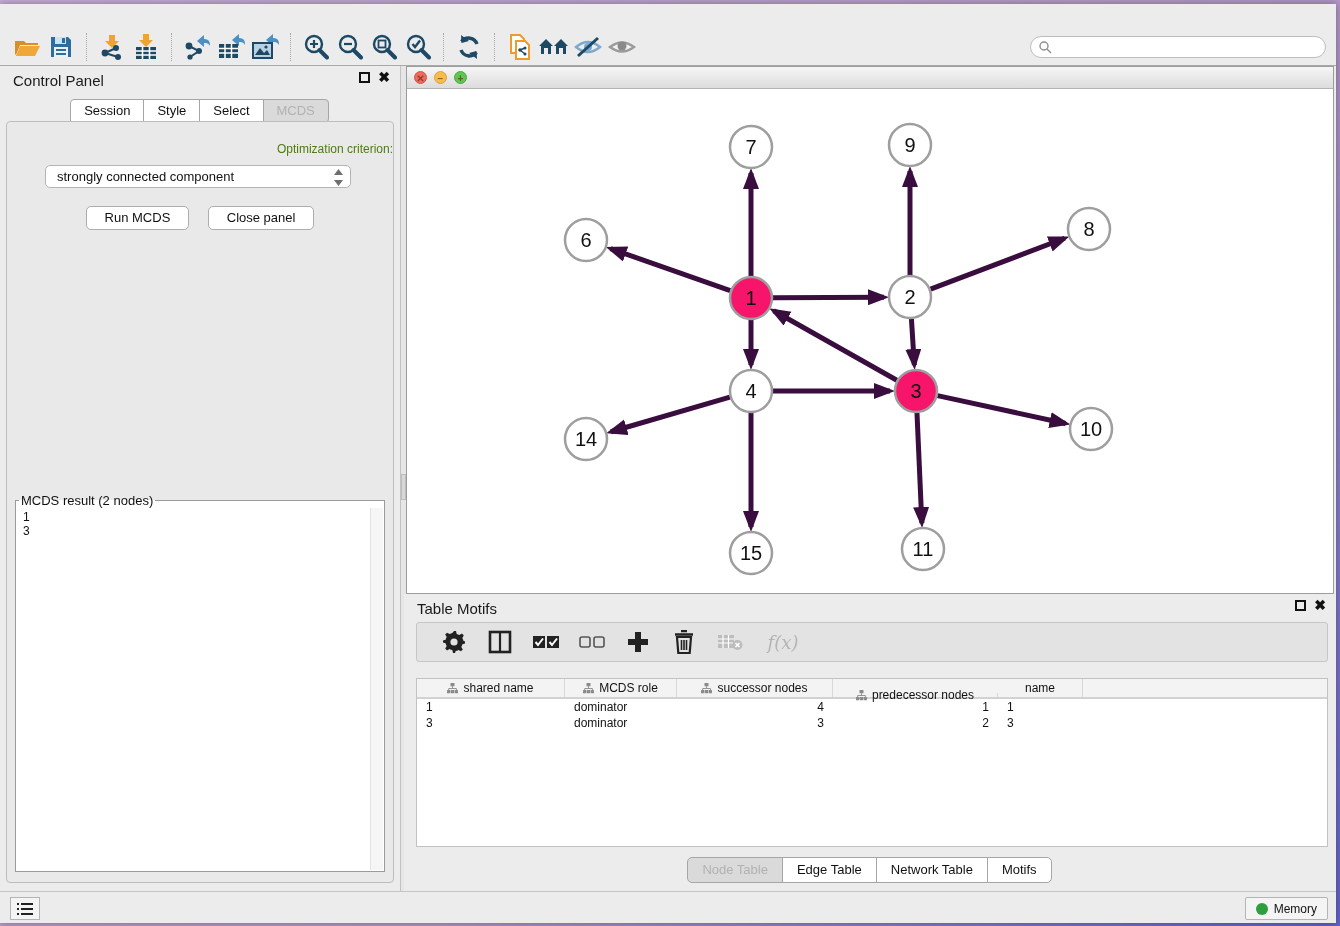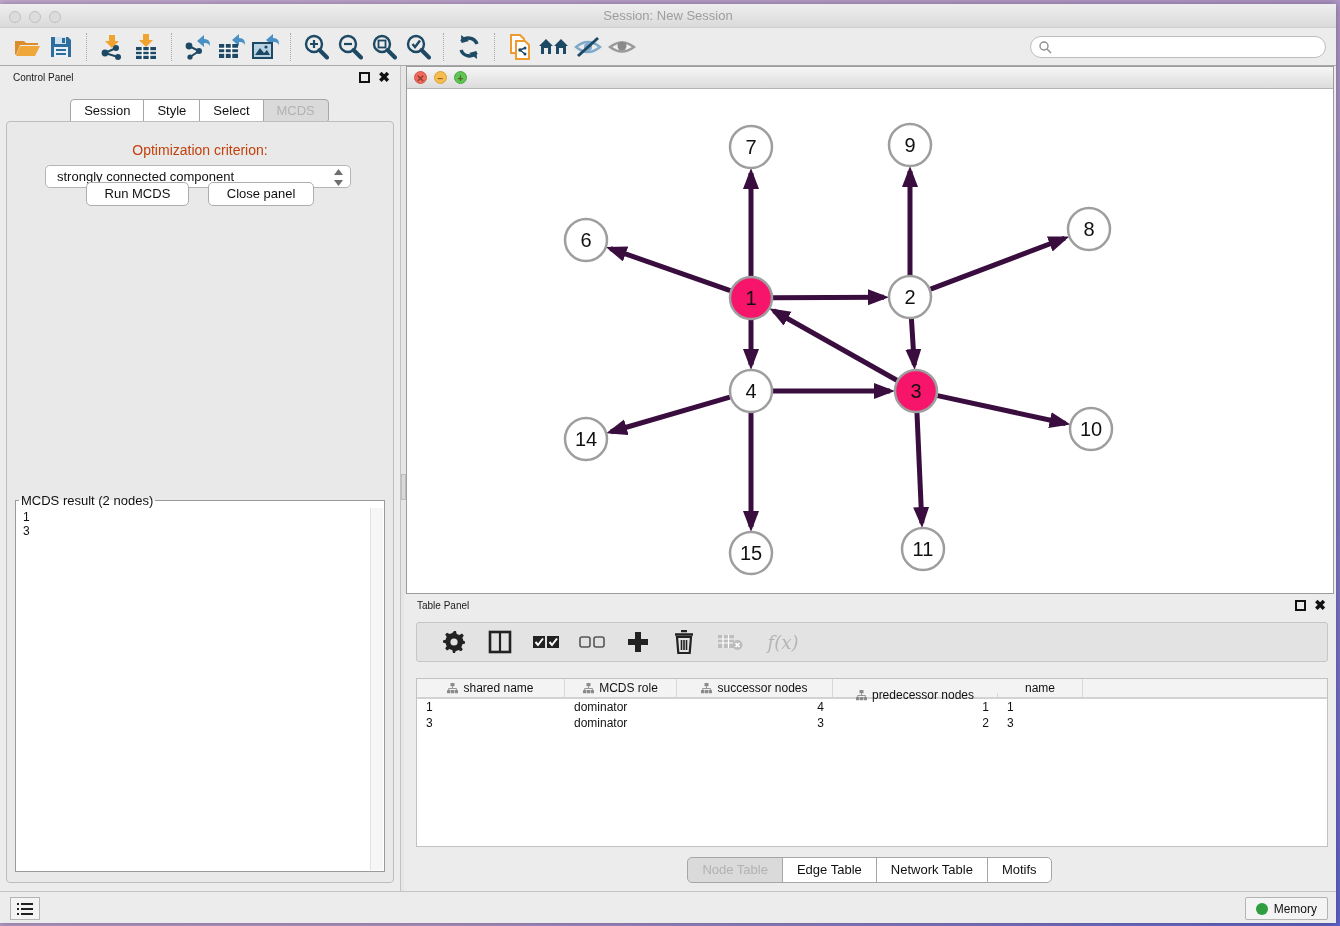--- a/index.html
+++ b/index.html
@@ -25,42 +25,42 @@
   .tb-btn { width:34px; height:30px; display:flex; align-items:center; justify-content:center; }
   .tb-sep { width:1px; height:28px; border-left:1px dotted #a8a8a8; margin:0 8px; }
   .search-wrap { margin-left:auto; position:relative; }
   .search-input { width:296px; height:22px; border:1px solid #bdbdbd; border-radius:12px;
     background:#fff; padding:0 8px 0 26px; font-size:12px; color:#333; outline:none; }
   .search-glass { position:absolute; left:8px; top:4px; }
 
   
   .control-panel { position:absolute; left:0; top:62px; width:400px; bottom:32px; background:#ececec; }
   .panel-head { position:absolute; left:0; right:0; top:0; height:26px; }
-  .panel-head .ph-title { position:absolute; left:13px; top:6px; font-size:10px; color:#1a1a1a; }
+  .panel-head .ph-title { position:absolute; left:13px; top:6px; font-size:15px; color:#1a1a1a; }
   .ph-icons { position:absolute; right:10px; top:6px; display:flex; gap:8px; }
   .ph-float { width:11px; height:11px; border:2px solid #111; }
   .ph-close { font-size:14px; font-weight:bold; color:#111; line-height:11px; }
 
   .cp-tabs { position:absolute; left:0; right:0; top:33px; text-align:center; }
   .cp-tabs .tabrow { display:inline-flex; }
   .tab { border:1px solid #a6a6a6; background:#fff; color:#111; font-size:13px;
     padding:3px 13px 4px; margin-left:-1px; }
   .tab.first { border-radius:4px 0 0 0; }
   .tab.last { border-radius:0 4px 4px 0; }
   .tab.active { background:#dadada; color:#b2b2b2; }
 
   .cp-body { position:absolute; left:6px; right:6px; top:55px; bottom:8px;
     background:#e9e9e9; border:1px solid #bdbdbd; border-radius:4px; }
-  .opt-label { position:absolute; left:0; right:0; top:20px; text-align:center;
-    font-size:14px; color:#c2410c; }
+  .opt-label { position:absolute; left:0; right:0; top:20px; text-align:right;
+    font-size:12px; color:#4d7c0f; }
   .criterion { position:absolute; left:38px; right:42px; top:43px; height:23px;
     background:#fff; border:1px solid #b5b5b5; border-radius:5px;
     font-size:13px; color:#111; line-height:21px; padding-left:11px; }
   .criterion .stepper { position:absolute; right:6px; top:2px; }
-  .btn-row { position:absolute; left:0; right:0; top:60px; text-align:center; }
+  .btn-row { position:absolute; left:0; right:0; top:84px; text-align:center; }
   .btn { display:inline-block; background:#fff; border:1px solid #adadad; border-radius:5px;
     font-size:13px; color:#111; padding:3px 18px 4px; margin:0 7px; }
 
   fieldset.mcds-result { position:absolute; left:8px; right:8px; top:371px; bottom:10px;
     border:1px solid #9a9a9a; background:#fff; padding:0; }
   fieldset.mcds-result legend { font-size:13px; color:#111; margin-left:3px; padding:0 2px; }
   .result-text { position:absolute; left:1px; right:14px; top:0; bottom:1px;
     font-size:12px; color:#111; padding:2px 0 0 6px; white-space:pre; overflow:hidden; }
   .result-scroll { position:absolute; right:1px; top:0; bottom:1px; width:13px;
     background:#f6f6f6; border-left:1px solid #e2e2e2; }
@@ -114,26 +114,20 @@
   .memory-btn { position:absolute; right:8px; top:5px; height:23px;
     background:#f4f4f4; border:1px solid #b4b4b4; border-radius:2px;
     display:flex; align-items:center; gap:6px; padding:0 10px; font-size:12px; color:#111; }
   .mem-dot { width:12px; height:12px; border-radius:50%; background:#2e9e3e; }
 </style>
 </head>
 <body>
 
 <div class="window">
 
-  <div class="titlebar">
-    <div class="tl gray" style="left:9px"></div>
-    <div class="tl gray" style="left:29px"></div>
-    <div class="tl gray" style="left:49px"></div>
-    <div class="title">Session: New Session</div>
-  </div>
 
   <div class="toolbar">
     <div class="tb-btn">
       <svg width="26" height="24" viewBox="0 0 26 24">
           <path d="M1 6 L10 6 L12 8 L24 8 L24 10 L6 10 L2 20 L1 19 Z" fill="#d98e2b"></path>
           <path d="M6 11 L26 11 L21 21 L2 21 Z" fill="#f0a739"></path>
         </svg>
     </div>
     <div class="tb-btn">
       <svg width="24" height="24" viewBox="0 0 24 24">
@@ -366,21 +360,21 @@
           <text x="344" y="471" text-anchor="middle" font-size="20" fill="#111">15</text>
           <circle cx="516" cy="460" r="21" fill="#ffffff" stroke="#9e9e9e" stroke-width="2.5"></circle>
           <text x="516" y="467" text-anchor="middle" font-size="20" fill="#111">11</text>
         </g>
     </svg>
     <div class="net-grip"></div>
   </div>
 
   <div class="table-panel">
     <div class="panel-head">
-      <span class="ph-title">Table Panel</span>
+      <span class="ph-title">Table Motifs</span>
       <span class="ph-icons">
         <span class="ph-float"></span>
         <span class="ph-close">✖</span>
       </span>
     </div>
 
     <div class="tp-toolbar">
       <span class="tp-btn">
         <svg width="22" height="22" viewBox="0 0 22 22">
             <path d="M11 0 L13 0 L13.7 3 a8 8 0 0 1 2.7 1.1 L19 2.6 L20.8 4.4 L19.3 7 a8 8 0 0 1 1.1 2.7 L22 10.5 V12.5 L19.4 13.2 a8 8 0 0 1 -1.1 2.7 L19.8 18.5 L18 20.3 L15.4 18.9 a8 8 0 0 1 -2.7 1.1 L12 22 H10 L9.3 19 a8 8 0 0 1 -2.7 -1.1 L4 19.4 L2.2 17.6 L3.7 15 a8 8 0 0 1 -1.1 -2.7 L0 11.5 V9.5 L2.6 8.8 a8 8 0 0 1 1.1 -2.7 L2.2 3.5 L4 1.7 L6.6 3.1 a8 8 0 0 1 2.7 -1.1 Z" fill="#222"></path>

